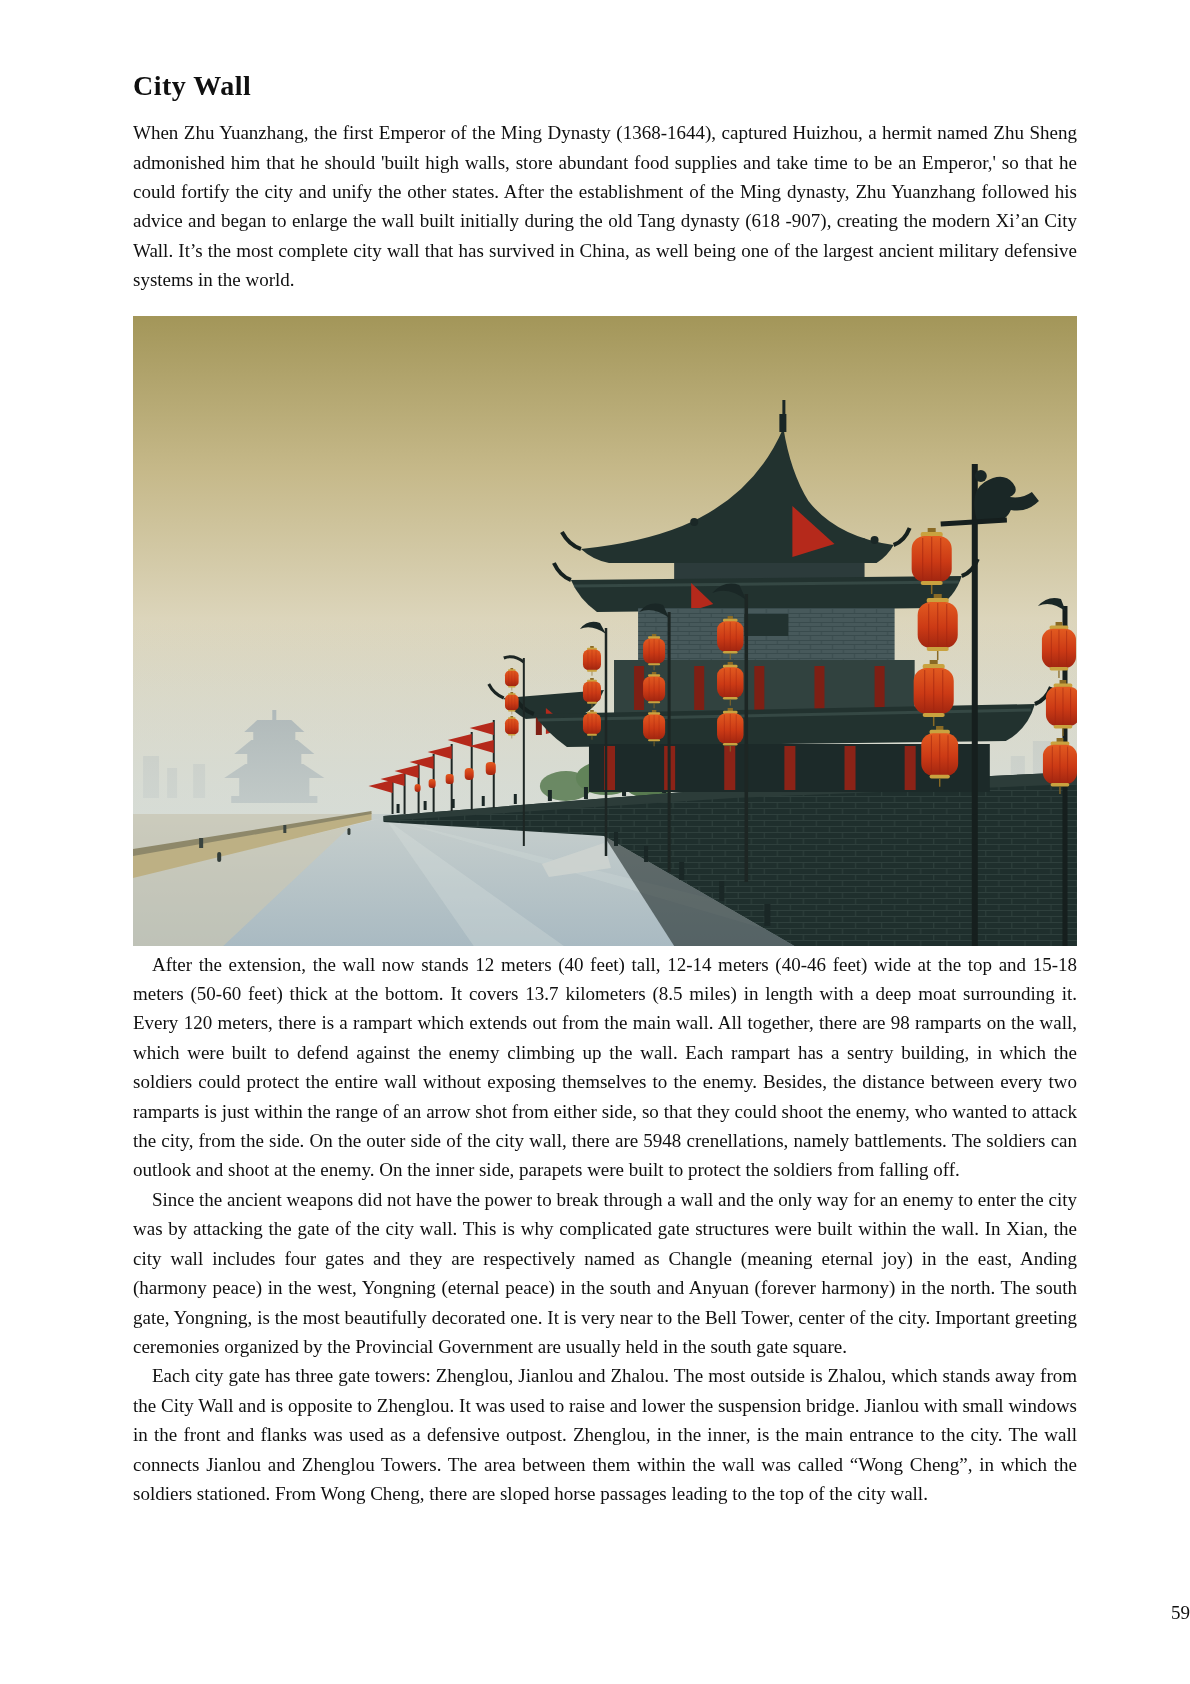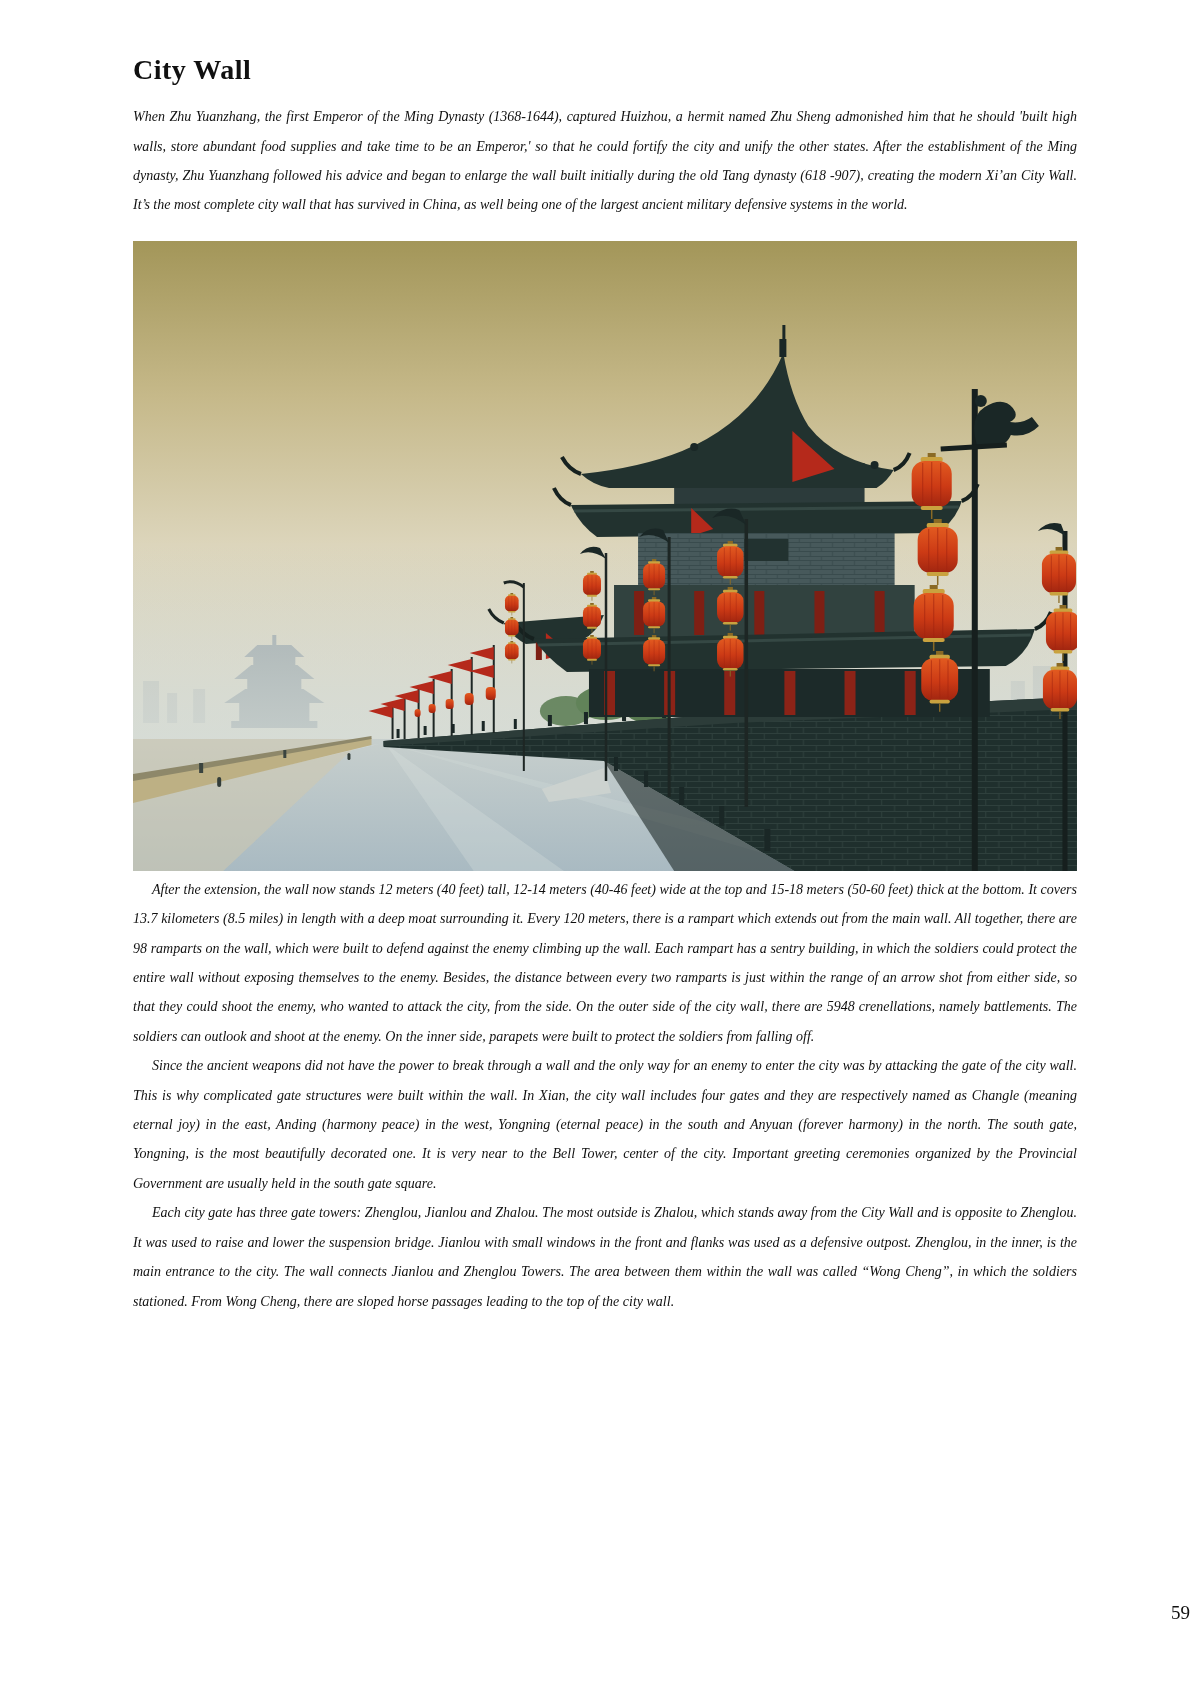--- a/index.html
+++ b/index.html
@@ -1,19 +1,19 @@
 <!DOCTYPE html>
 <html style="--sky-top: #a39659; --sky-mid: #c6b98a; --sky-low: #dcd5bb; --horizon-haze: #d2d8d3; --path-blue: #a9bac2; --path-tan: #cfc8ae; --wall-dark: #1a2726; --roof-dark: #22322f; --tower-brick: #47595b; --lantern-hi: #e25a20; --lantern-lo: #a02510; --flag-red: #b5291b; --gold: #c9a23f; --tree-green: #587a50; --silhouette: #93a0a8;"><head>
 <meta charset="utf-8">
 <style>
   html,body{margin:0;padding:0;background:#ffffff;}
   body{width:1190px;height:1684px;font-family:"Liberation Serif","DejaVu Serif",serif;color:#101010;}
   .page{box-sizing:border-box;width:1190px;height:1684px;padding:54px 113px 0 133px;position:relative;}
-  .doc-title{font-size:28px;font-weight:bold;margin:0 0 16px 0;line-height:1.15;letter-spacing:.5px;}
-  .para{font-size:14px;line-height:29.4px;text-align:justify;margin:0;font-style:italic;}
+  .doc-title{font-size:28px;font-weight:bold;margin:16px 0 16px 0;line-height:1.15;letter-spacing:.5px;}
+  .para{font-size:19px;line-height:29.4px;text-align:justify;margin:0;}
   .para.indent{text-indent:19px;}
   .photo-figure{margin:21px 0 4px 0;width:944px;height:630px;overflow:hidden;}
   .photo-figure svg{display:block;width:944px;height:630px;}
   .page-number{position:absolute;left:0;width:1190px;text-align:right;top:1602px;font-size:19px;}
   
   .st-sky0{stop-color:var(--sky-top,#a39659);}
   .st-sky1{stop-color:var(--sky-mid,#c6b98a);}
   .st-sky2{stop-color:var(--sky-low,#dcd5bb);}
   .st-sky3{stop-color:#d9d8c9;}
   .st-sky4{stop-color:var(--horizon-haze,#d2d8d3);}

